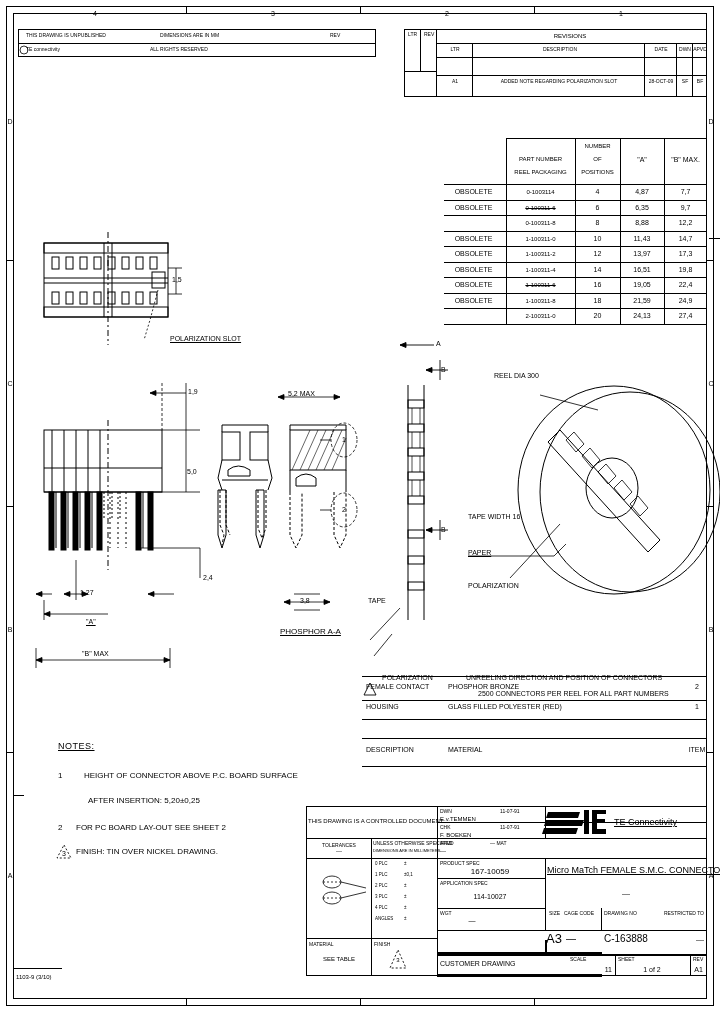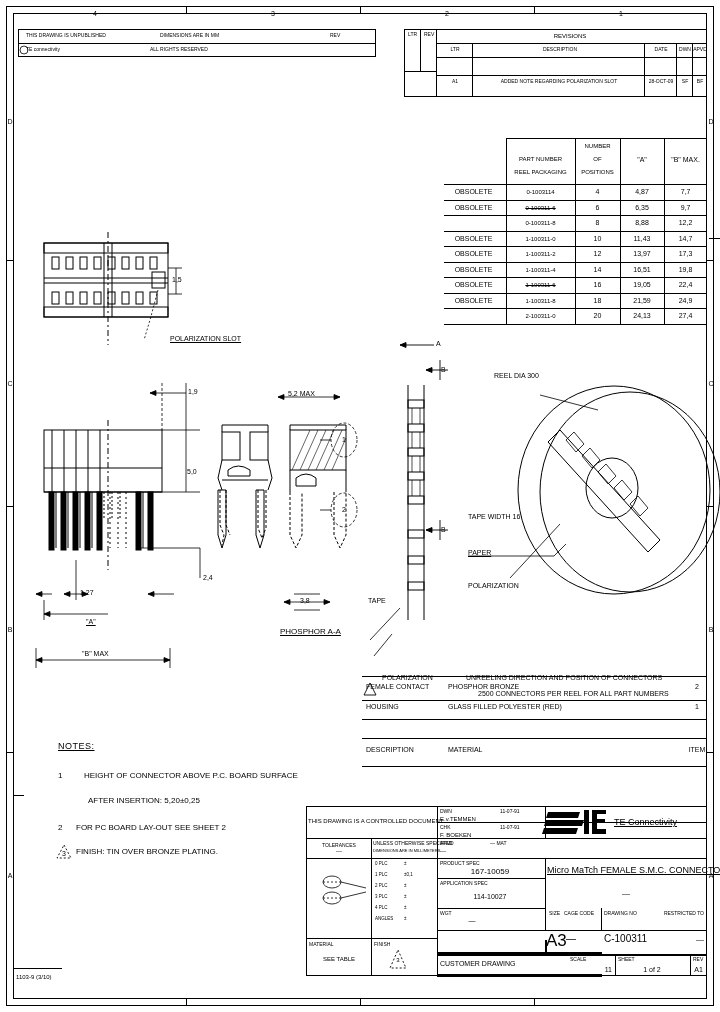--- a/index.html
+++ b/index.html
@@ -12,21 +12,21 @@
   .t{position:absolute;white-space:pre;line-height:1;}
   .c{text-align:center;}
   .r{text-align:right;}
   .u{text-decoration:underline;}
   .f5{font-size:5px;}
   .f6{font-size:6px;}
   .f7{font-size:7px;}
   .f8{font-size:8px;}
   .f9{font-size:9px;text-decoration:underline;}
   .f10{font-size:10px;}
-  .f12{font-size:17px;text-align:right;}
+  .f12{font-size:13px;text-align:right;}
   .box{position:absolute;border:1px solid #000;box-sizing:border-box;}
   svg{position:absolute;left:0;top:0;overflow:visible;}
 </style>
 </head>
 <body>
 
 <div class="sheet">
 
   <div class="box" style="left:6px;top:6px;width:708px;height:1000px;border-width:1px;"></div>
   <div class="box" style="left:13px;top:13px;width:694px;height:986px;border-width:1px;"></div>
@@ -494,21 +494,21 @@
       <path d="M370 683 L376 695 L364 695 Z"></path>
     </g>
   </svg>
 
   <div class="t f9 u" style="left:58px;top:742px;letter-spacing:0.5px;">NOTES:</div>
   <div class="t f8" style="left:58px;top:772px;">1</div>
   <div class="t f8" style="left:76px;top:772px;margin-left:8px;">HEIGHT OF CONNECTOR ABOVE P.C. BOARD SURFACE</div>
   <div class="t f8" style="left:88px;top:797px;">AFTER INSERTION: 5,20±0,25</div>
   <div class="t f8" style="left:58px;top:824px;">2</div>
   <div class="t f8" style="left:76px;top:824px;">FOR PC BOARD LAY-OUT SEE SHEET 2</div>
-  <div class="t f8" style="left:76px;top:848px;">FINISH: TIN OVER BRONZE PLATING.</div>
+  <div class="t f8" style="left:76px;top:848px;">FINISH: TIN OVER NICKEL DRAWING.</div>
   <svg width="720" height="1012" style="pointer-events:none;">
     <g stroke="#000" stroke-width="0.9" fill="none">
       <path d="M64 845 L71 858 L57 858 Z" stroke-dasharray="2 2"></path>
     </g>
   </svg>
   <div class="t f7 c" style="left:58px;top:850px;width:12px;">3</div>
 
   <div class="ln hl" style="left:14px;top:795px;width:10px;height:1px;"></div>
 
   <div class="box" style="left:306px;top:806px;width:401px;height:170px;"></div>
@@ -607,21 +607,21 @@
   <div class="t f9 c" style="left:547px;top:866px;width:158px;">Micro MaTch FEMALE S.M.C. CONNECTOR</div>
   <div class="t f8 c" style="left:547px;top:890px;width:158px;">—</div>
 
   <div class="t f5" style="left:549px;top:911px;">SIZE</div>
   <div class="t f5" style="left:564px;top:911px;">CAGE CODE</div>
   <div class="t f5" style="left:604px;top:911px;">DRAWING NO</div>
   <div class="t f5 r" style="left:640px;top:911px;width:64px;">RESTRICTED TO</div>
 
   <div class="t f12" style="left:546px;top:932px;">A3</div>
   <div class="t f10" style="left:566px;top:934px;">—</div>
-  <div class="t f10" style="left:604px;top:934px;">C-100311</div>
+  <div class="t f10" style="left:604px;top:934px;">C-163888</div>
   <div class="t f8 r" style="left:640px;top:936px;width:64px;">—</div>
 
   <div class="t f7" style="left:440px;top:960px;">CUSTOMER DRAWING</div>
   <div class="t f5" style="left:570px;top:957px;">SCALE</div>
   <div class="t f7 r" style="left:570px;top:966px;width:42px;">11</div>
   <div class="t f5" style="left:618px;top:957px;">SHEET</div>
   <div class="t f7 c" style="left:618px;top:966px;width:68px;">1 of 2</div>
   <div class="t f5" style="left:693px;top:957px;">REV</div>
   <div class="t f7 c" style="left:690px;top:966px;width:17px;">A1</div>
 

